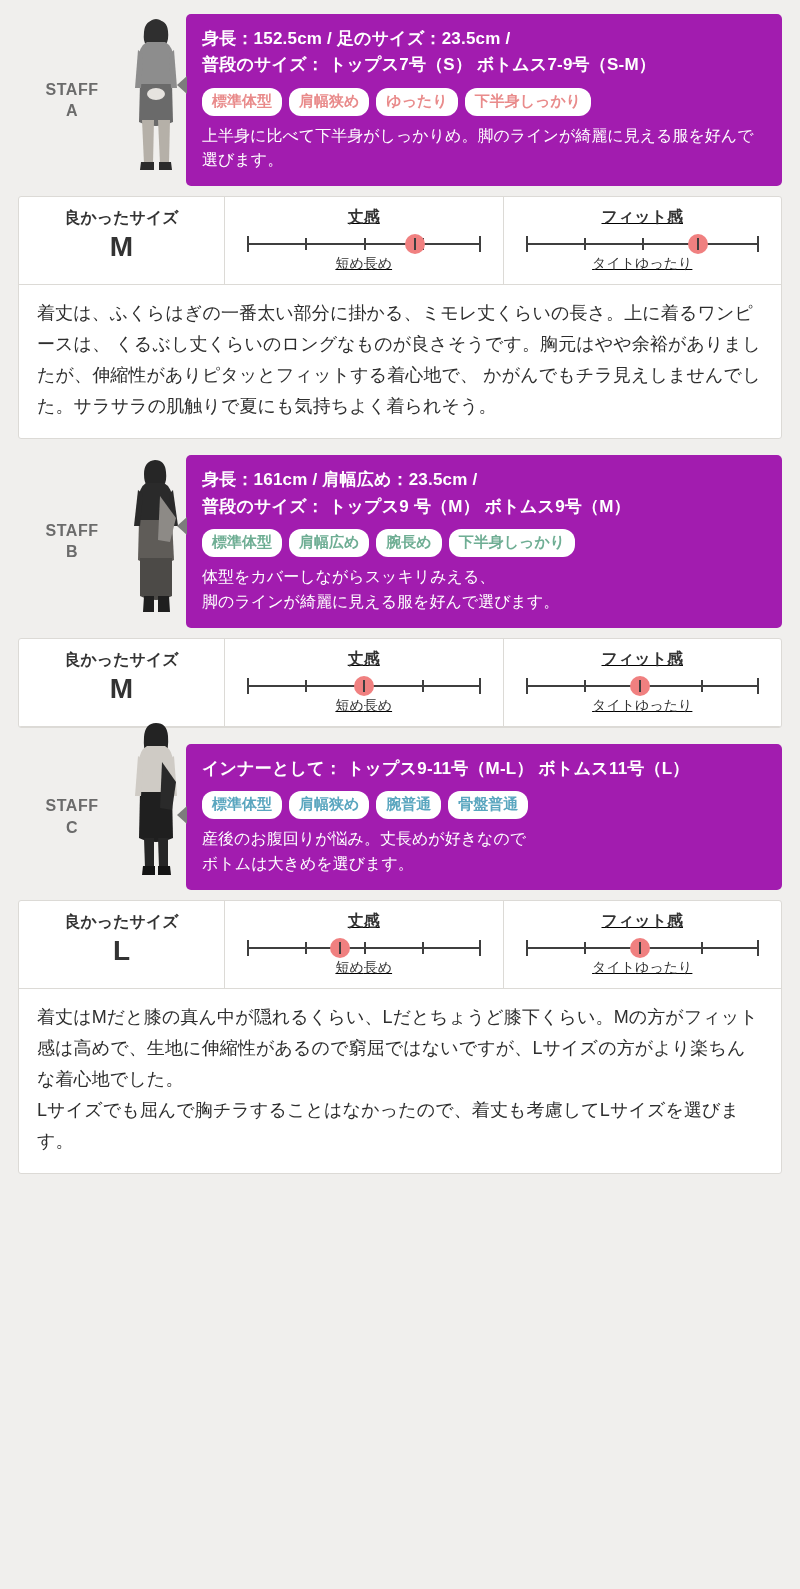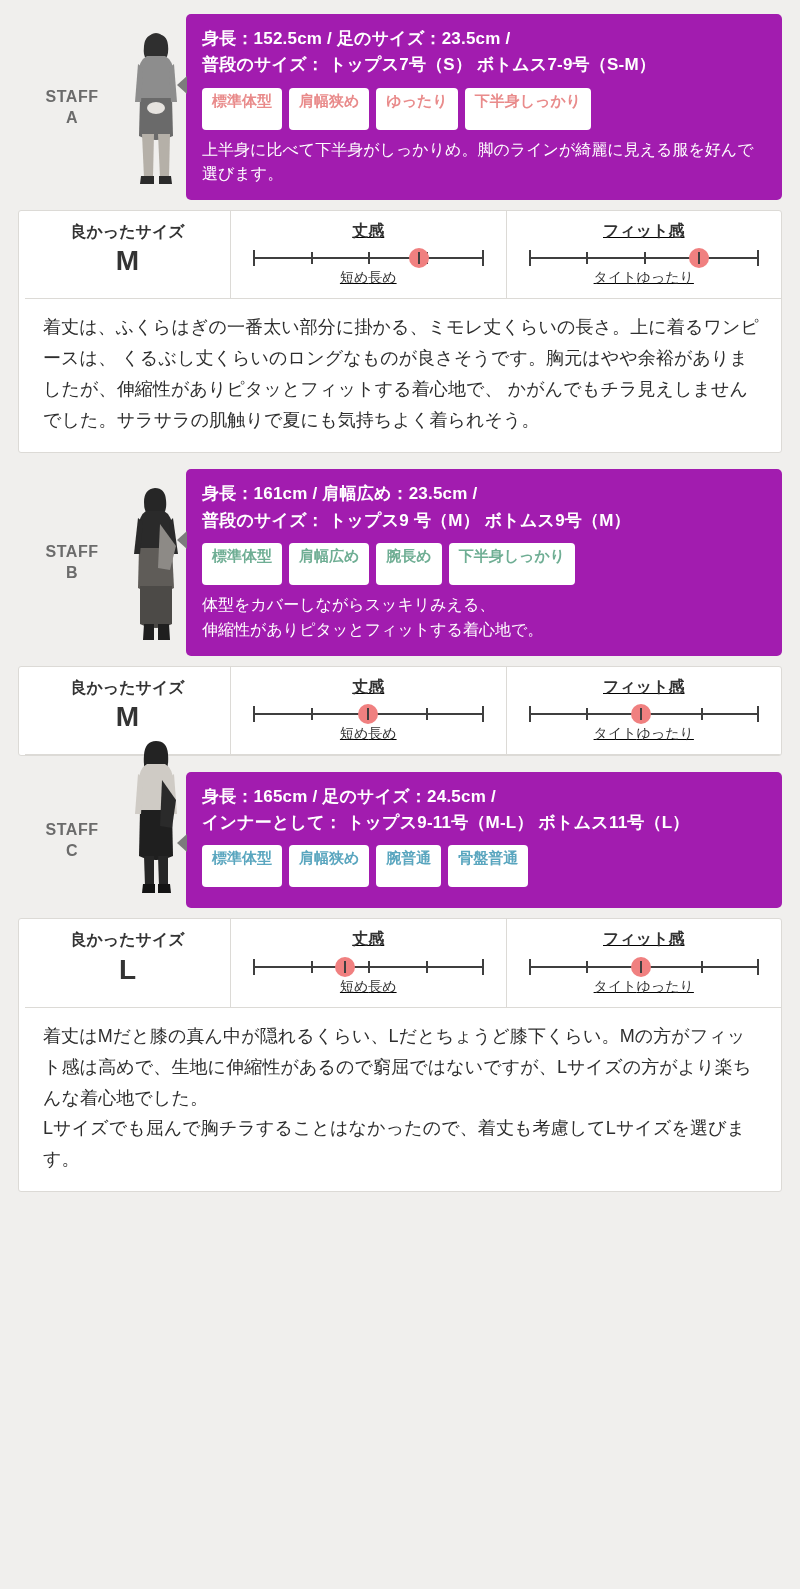--- a/index.html
+++ b/index.html
@@ -74,44 +74,43 @@
     letter-spacing: 0.2px;
   }
   .tags {
     display: flex;
     flex-wrap: wrap;
     gap: 7px;
     margin: 9px 0 8px 0;
   }
   .tag {
     background: #ffffff;
-    border-radius: 4px;
+    border-radius: 12px;
     font-size: 15px;
     font-weight: bold;
-    padding: 5px 10px 22px 10px;
+    padding: 5px 10px 8px 10px;
     line-height: 1;
     white-space: nowrap;
   }
   .tag.pink  { color: #e98b8b; }
   .tag.green { color: #6fae94; }
   .tag.blue  { color: #5aa6bf; }
   .profile-note {
     font-size: 16px;
     line-height: 1.55;
     color: #ffffff;
   }
 
   
   .review-card {
     background: #ffffff;
     border: 1px solid #dcdad6;
     border-radius: 3px;
     margin-bottom: 16px;
     overflow: hidden;
-    padding-left: 6px;
   }
   .meas-row {
     display: flex;
     border-bottom: 1px solid #dcdad6;
   }
   .meas-size {
     width: 206px;
     flex: 0 0 206px;
     border-right: 1px solid #dcdad6;
     text-align: center;
@@ -298,21 +297,21 @@
     <div class="profile-card">
       <div class="profile-line">身長：161cm / 肩幅広め：23.5cm /</div>
       <div class="profile-line">普段のサイズ： トップス9 号（M） ボトムス9号（M）</div>
       <div class="tags">
         <span class="tag green">標準体型</span>
         <span class="tag green">肩幅広め</span>
         <span class="tag green">腕長め</span>
         <span class="tag green">下半身しっかり</span>
       </div>
       <div class="profile-note" style="white-space:pre-line">体型をカバーしながらスッキリみえる、
-伸縮性がありピタッとフィットする着心地で。</div>
+脚のラインが綺麗に見える服を好んで選びます。</div>
     </div>
   </div>
 
   <div class="review-card">
     <div class="meas-row">
       <div class="meas-size">
         <div class="lbl">良かったサイズ</div>
         <div class="val">M</div>
       </div>
       <div class="scale-cell">
@@ -364,28 +363,29 @@
         <path d="M18 120 L28 120 L28 150 L19 150 Z" fill="#262626"></path>
         <path d="M32 120 L42 120 L42 150 L33 150 Z" fill="#262626"></path>
         <path d="M17 148 L29 148 L29 157 L16 157 Z" fill="#141414"></path>
         <path d="M32 148 L44 148 L45 157 L32 157 Z" fill="#141414"></path>
         <path d="M12 38 L9 78 L15 78 L17 42 Z" fill="#cfcbc5"></path>
         <path d="M48 38 L51 78 L45 78 L43 42 Z" fill="#cfcbc5"></path>
         <path d="M36 44 L50 64 L46 92 L34 90 Z" fill="#2a2a2a"></path>
       </svg>
     </div>
     <div class="profile-card">
-      <div class="profile-line">身長：165cm / 足のサイズ：24.5cm /</div>
       <div class="profile-line">インナーとして： トップス9-11号（M-L） ボトムス11号（L）</div>
       <div class="tags">
         <span class="tag blue">標準体型</span>
         <span class="tag blue">肩幅狭め</span>
         <span class="tag blue">腕普通</span>
         <span class="tag blue">骨盤普通</span>
       </div>
+      <div class="profile-note" style="white-space:pre-line">産後のお腹回りが悩み。丈長めが好きなので
+ボトムは大きめを選びます。</div>
     </div>
   </div>
 
   <div class="review-card">
     <div class="meas-row">
       <div class="meas-size">
         <div class="lbl">良かったサイズ</div>
         <div class="val">L</div>
       </div>
       <div class="scale-cell">

